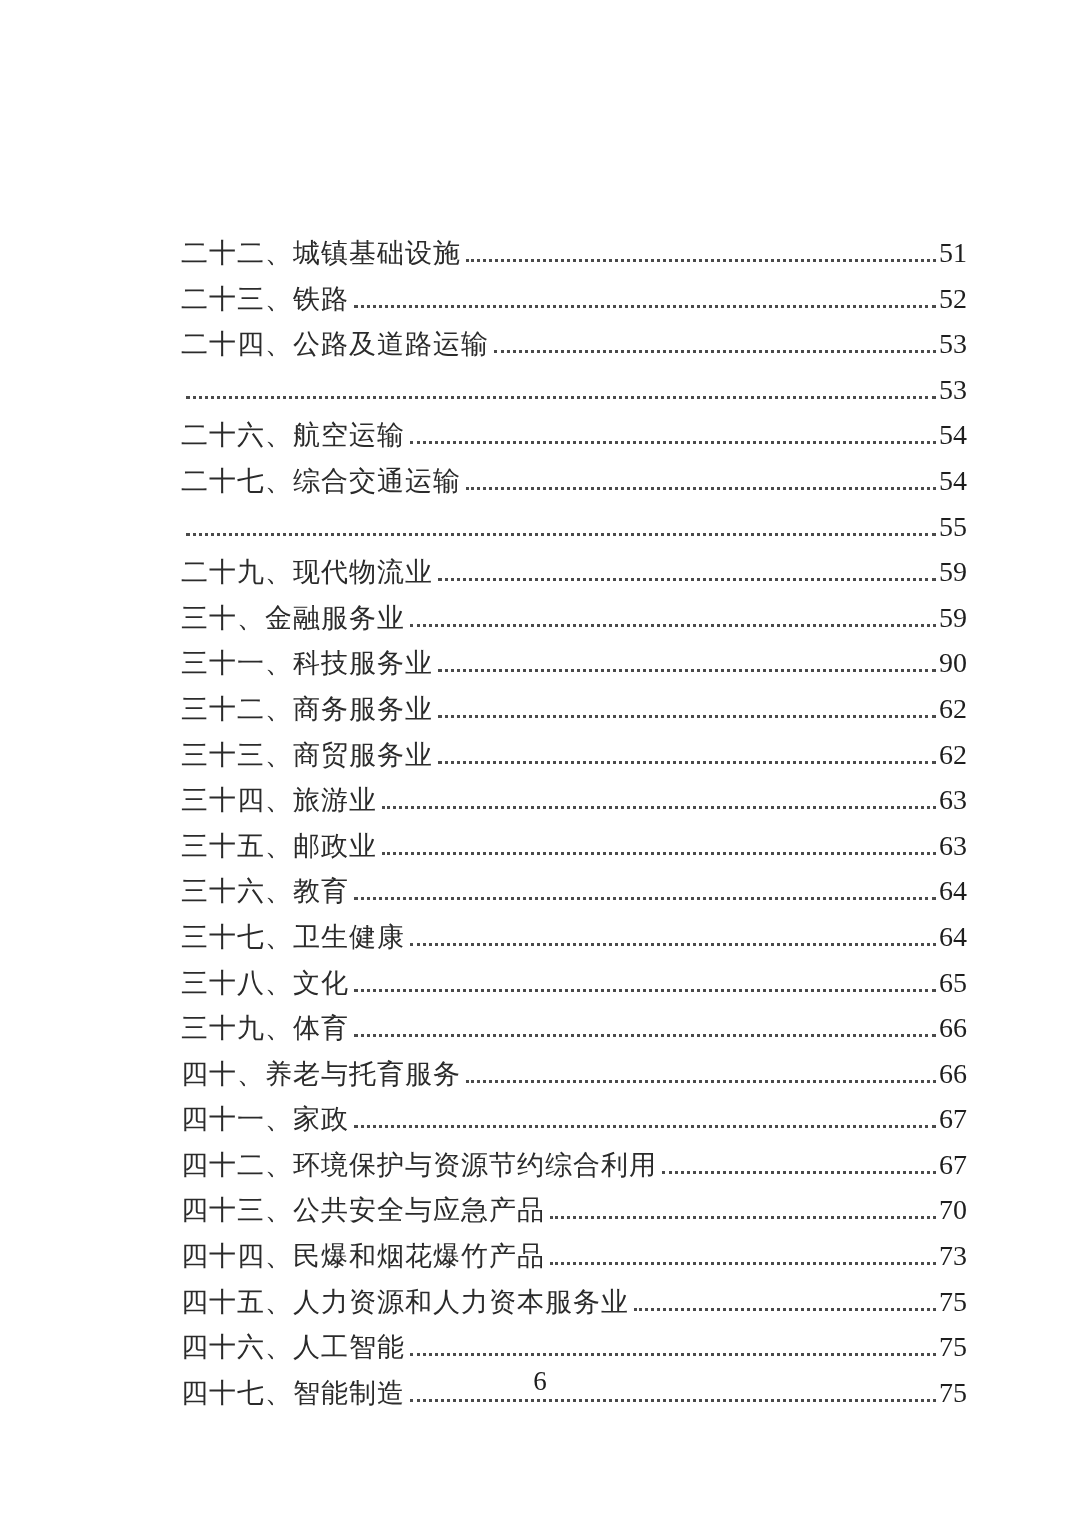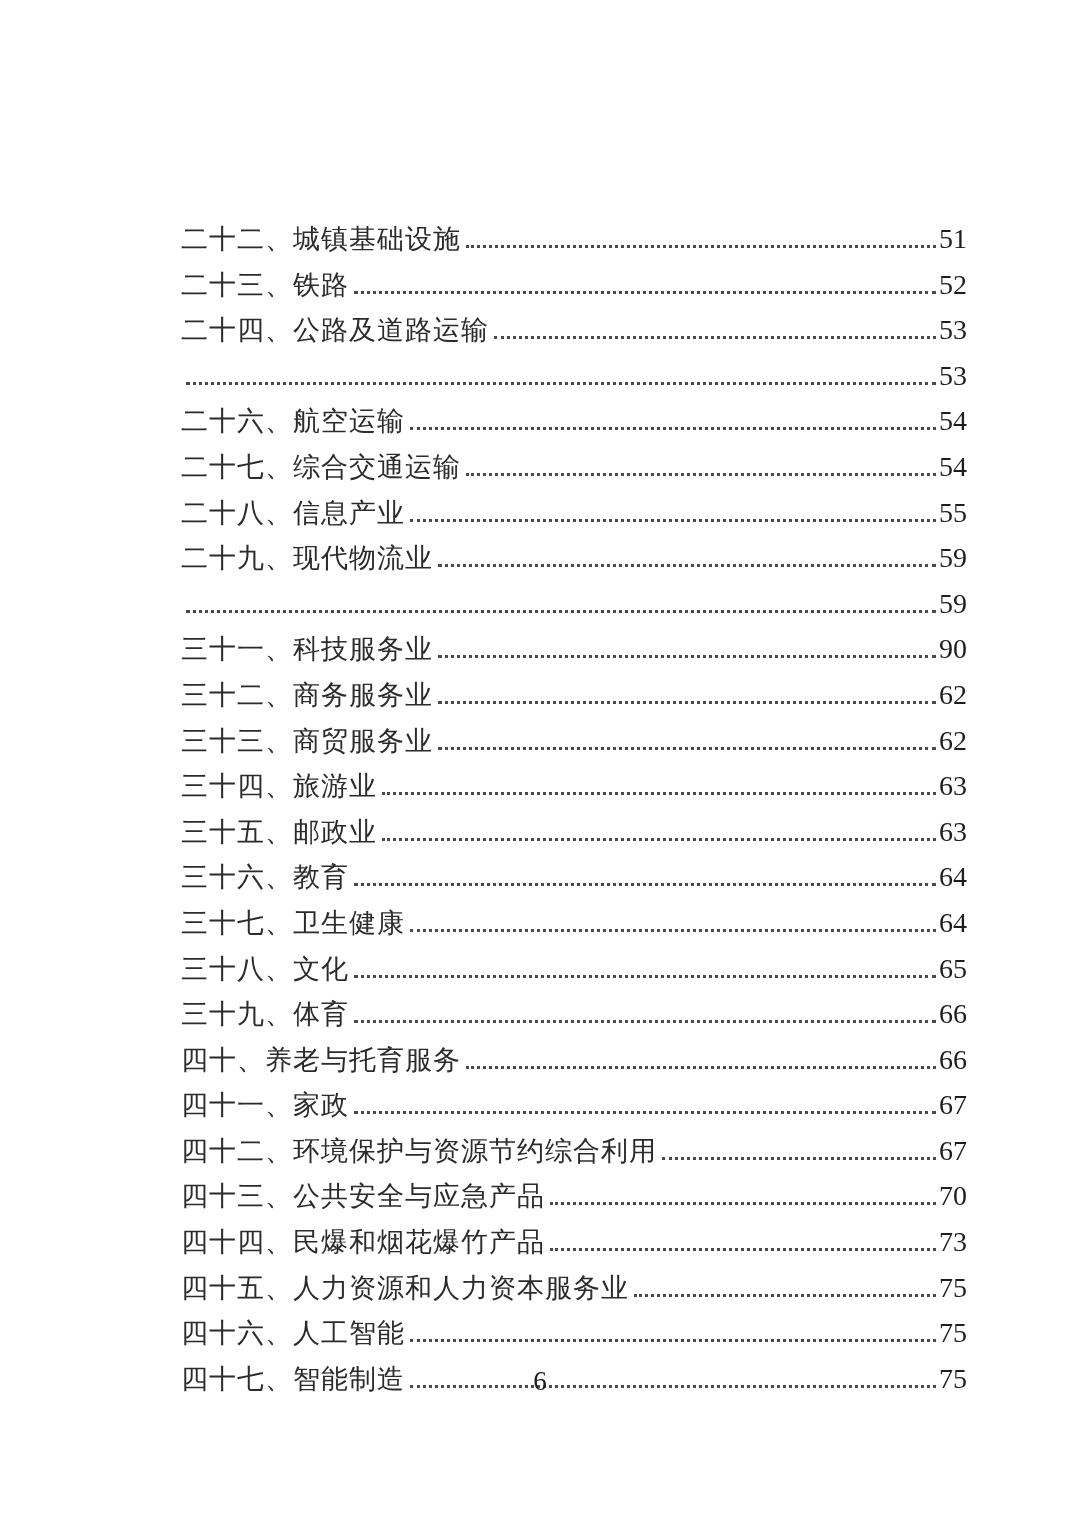--- a/index.html
+++ b/index.html
@@ -15,21 +15,21 @@
 
   .page {
     position: relative;
     width: 1080px;
     height: 1527px;
     background: #ffffff;
   }
 
   .toc-list {
     position: absolute;
-    top: 168px;
+    top: 182px;
     left: 181px;
     right: 113px;
   }
 
   .toc-row {
     display: flex;
     align-items: baseline;
     height: 45.6px;
     font-size: 27px;
     line-height: 45.6px;
@@ -102,32 +102,32 @@
       <span class="toc-page">54</span>
     </div>
 
     <div class="toc-row">
       <span class="toc-label">二十七、综合交通运输</span>
       <span class="toc-dots"></span>
       <span class="toc-page">54</span>
     </div>
 
     <div class="toc-row">
-      <span class="toc-label">二十八、信息产业</span>
       <span class="toc-dots"></span>
       <span class="toc-page">55</span>
     </div>
 
     <div class="toc-row">
       <span class="toc-label">二十九、现代物流业</span>
       <span class="toc-dots"></span>
       <span class="toc-page">59</span>
     </div>
 
     <div class="toc-row">
+      <span class="toc-label">三十、金融服务业</span>
       <span class="toc-dots"></span>
       <span class="toc-page">59</span>
     </div>
 
     <div class="toc-row">
       <span class="toc-label">三十一、科技服务业</span>
       <span class="toc-dots"></span>
       <span class="toc-page">90</span>
     </div>
 

